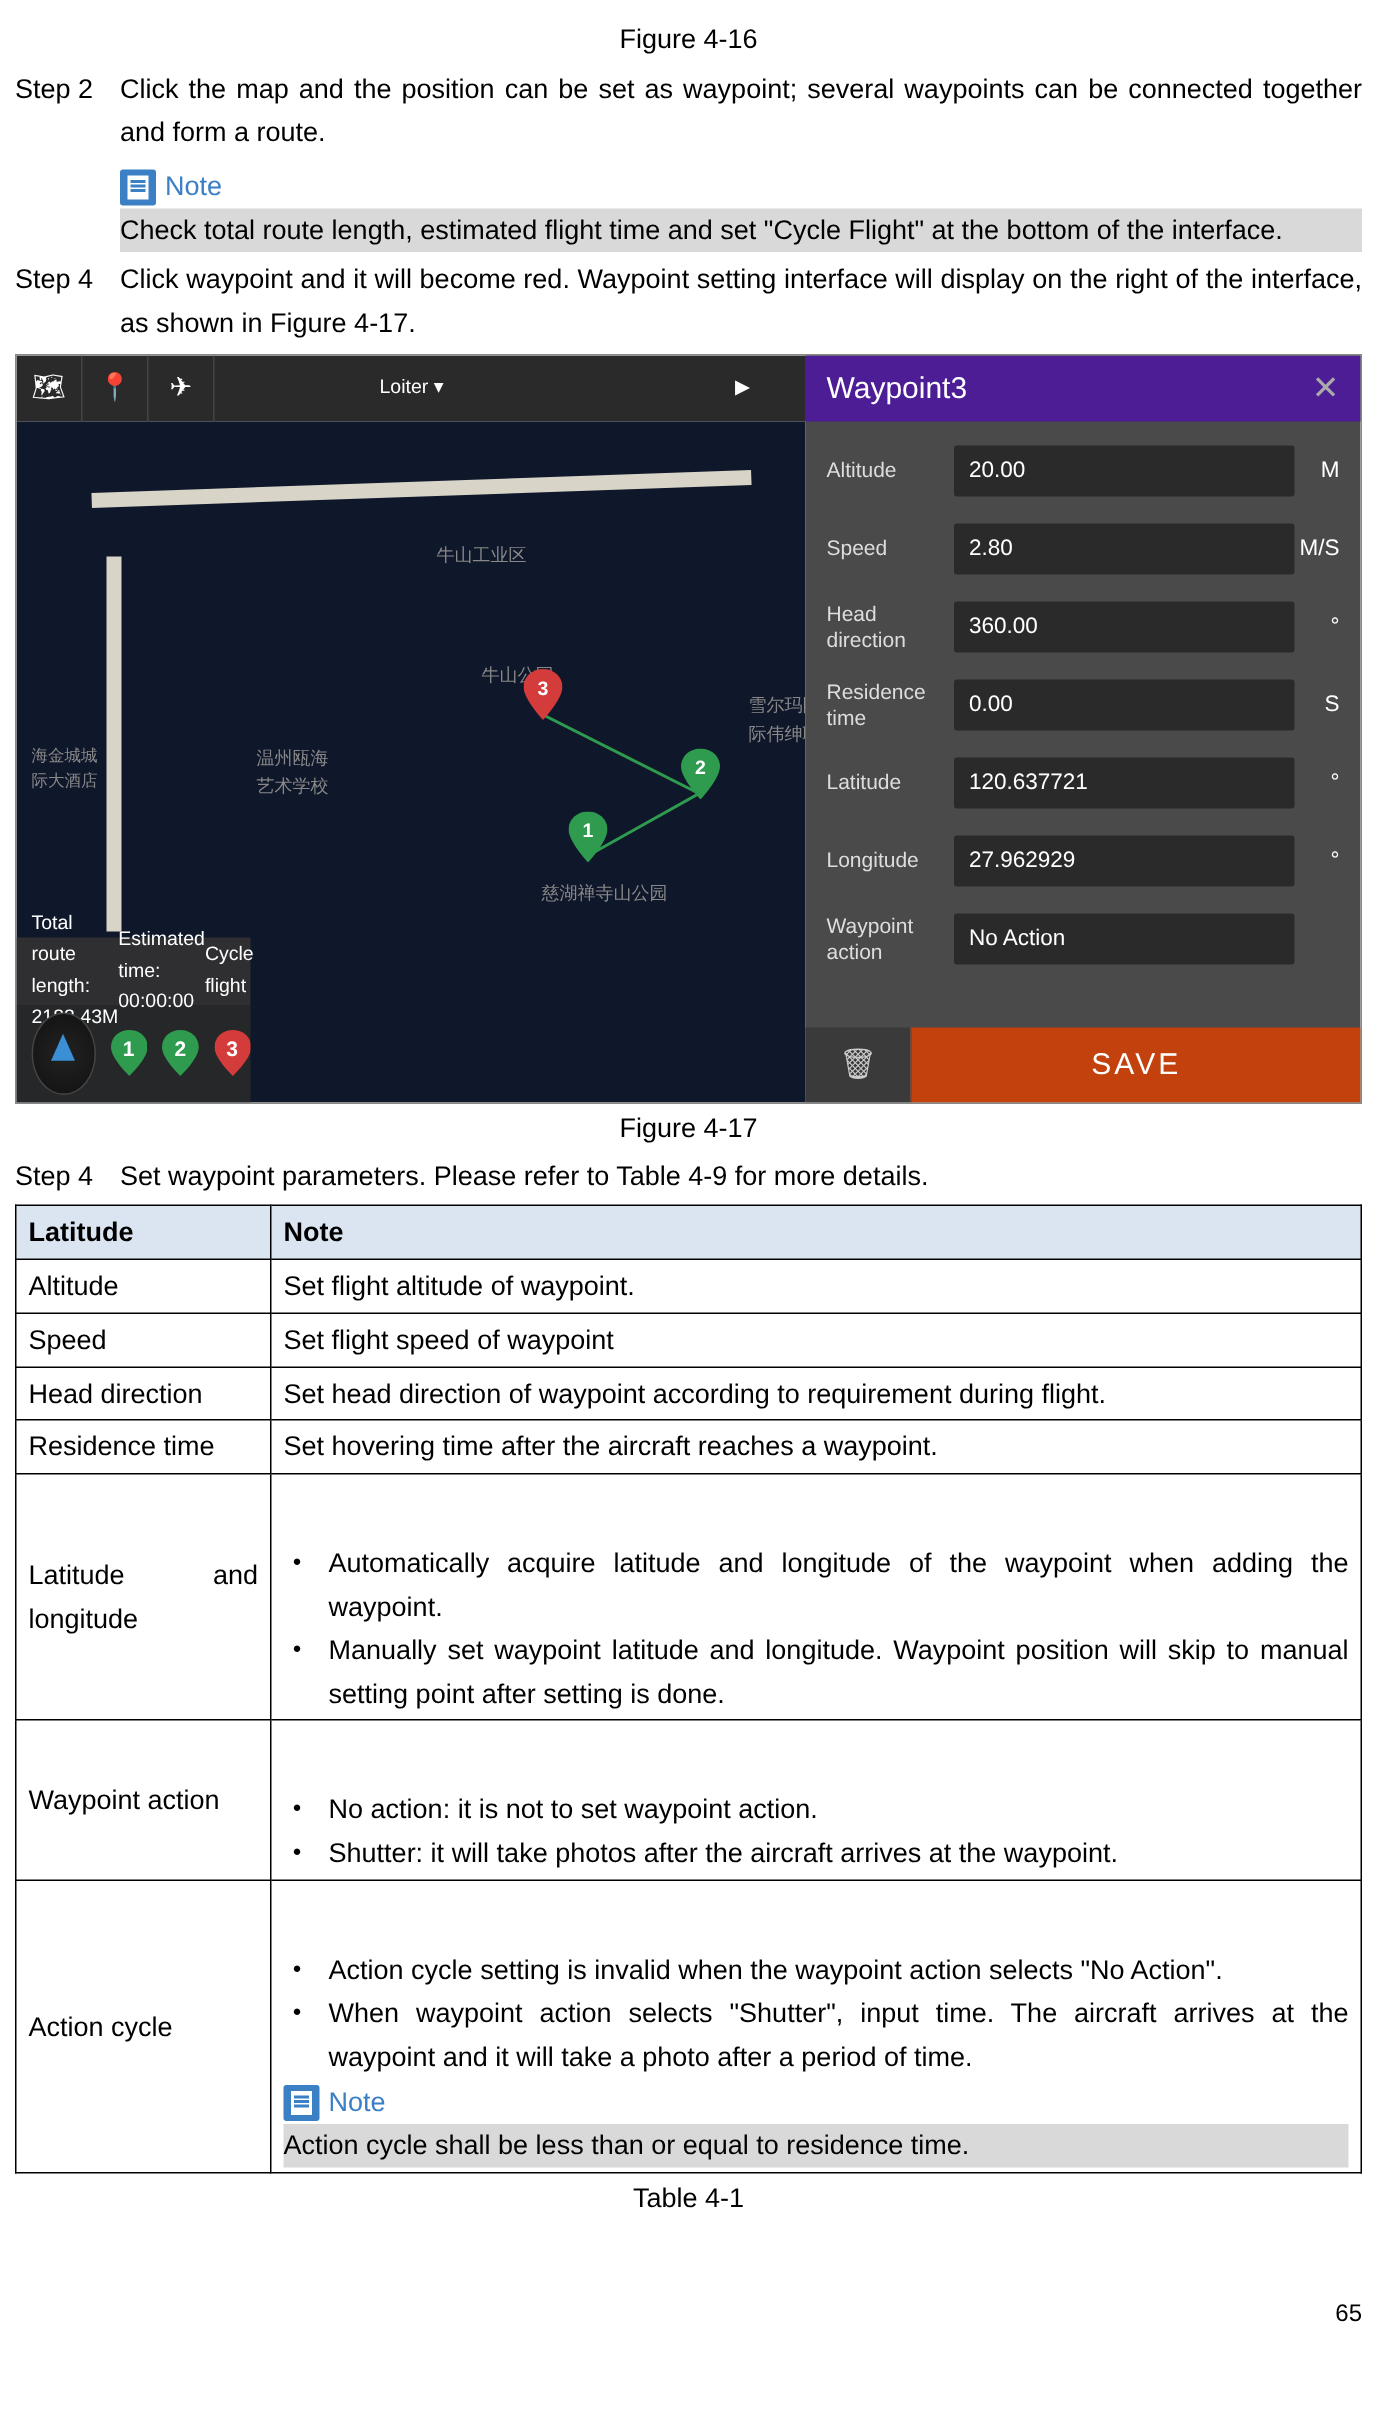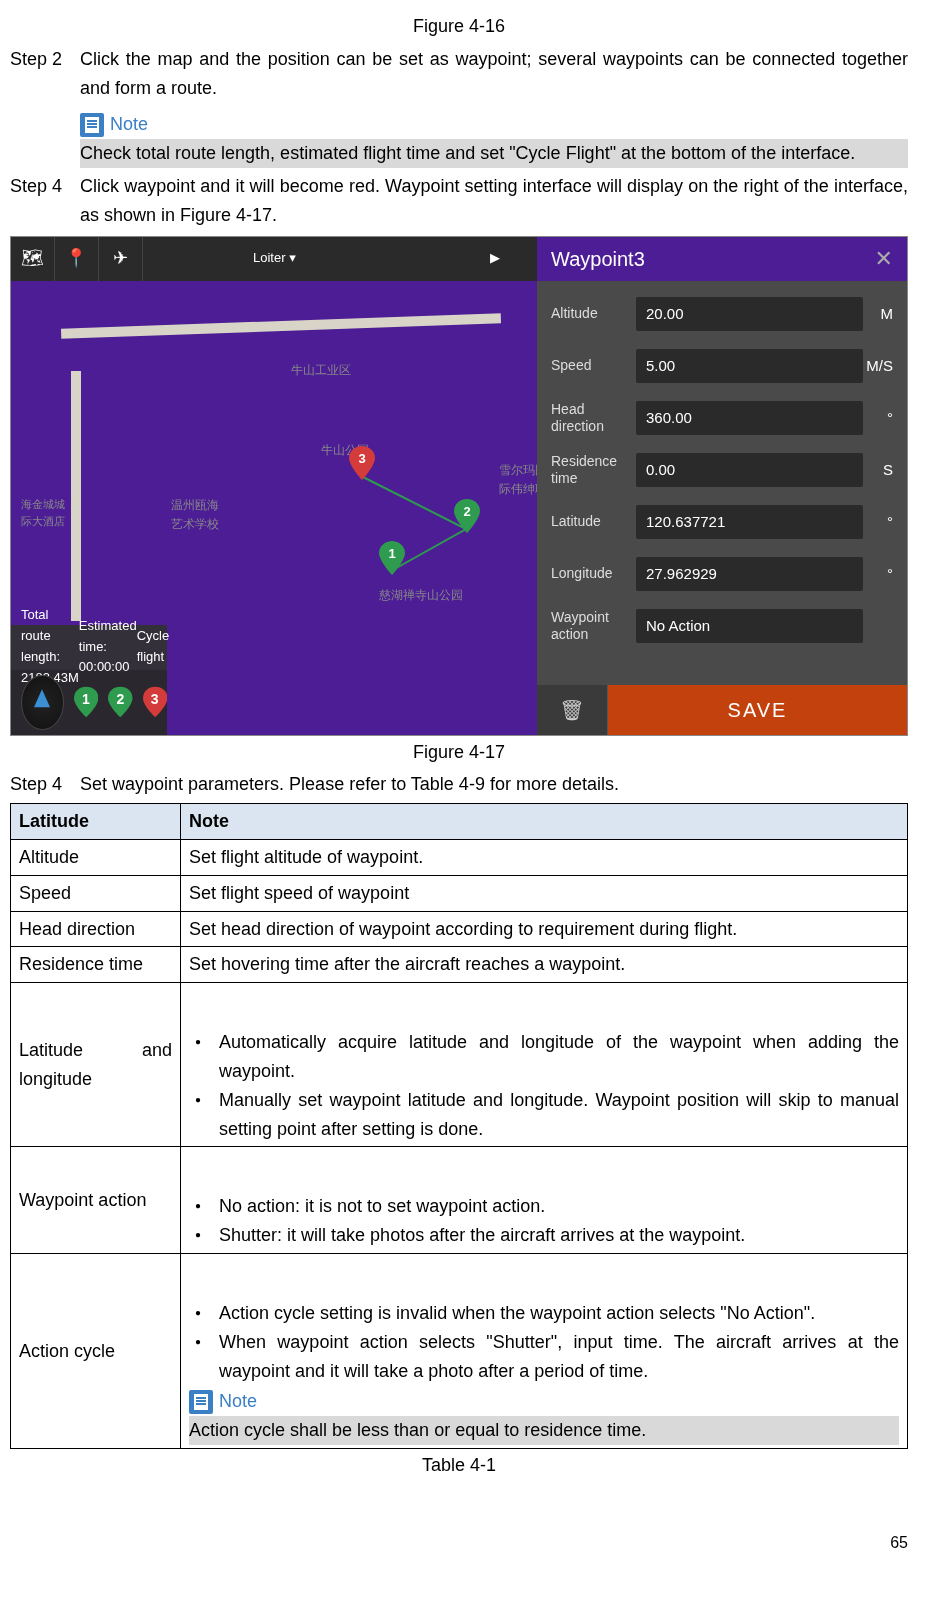--- a/index.html
+++ b/index.html
@@ -67,31 +67,31 @@
   .ss-topbar .loiter {
     margin-left: 110px;
   }
   .ss-topbar .play {
     position: absolute; right: 390px; top: 0; width: 44px; height: 44px;
     display: flex; align-items: center; justify-content: center;
   }
   
   .ss-map {
     position: absolute; left: 0; top: 44px; right: 370px;
-    bottom: 0; background: #4c1d95;
+    bottom: 0; background: #0f172a;
   }
   .ss-roads::before, .ss-roads::after {
     content: ""; position: absolute; background: #d8d4c8;
   }
   .ss-roads::before { left: 50px; top: 40px; width: 440px; height: 10px; transform: rotate(-2deg);}
   .ss-roads::after { left: 60px; top: 90px; width: 10px; height: 250px; }
   .ss-mlabel { position: absolute; font-size: 12px; color: #888; }
   .ml1 { left: 280px; top: 80px; }
   .ml2 { left: 310px; top: 160px; }
-  .ml3 { left: 368px; top: 305px; }
+  .ml3 { left: 350px; top: 305px; }
   .ml4 { left: 160px; top: 215px; }
   .ml5 { left: 488px; top: 180px; }
   .ml6 { left: 10px; top: 215px; font-size: 11px;}
   
   .wp-pin {
     position: absolute; width: 26px; height: 34px;
     color: #fff; font-size: 13px; font-weight: bold;
     display: flex; align-items: center; justify-content: center;
   }
   .wp-pin svg { position: absolute; left:0; top:0; width:100%; height:100%; }
@@ -286,21 +286,21 @@
       <span class="close">✕</span>
     </div>
     <div class="ss-panel-body" id="panel-body">
         <div class="ss-param">
           <div class="plabel">Altitude</div>
     <div class="pval">20.00</div>
     <div class="punit">M</div>
         </div>
         <div class="ss-param">
           <div class="plabel">Speed</div>
-    <div class="pval">5.00</div>
+    <div class="pval">2.80</div>
     <div class="punit">M/S</div>
         </div>
         <div class="ss-param">
           <div class="plabel">Head direction</div>
     <div class="pval">360.00</div>
     <div class="punit">°</div>
         </div>
         <div class="ss-param">
           <div class="plabel">Residence time</div>
     <div class="pval">0.00</div>

